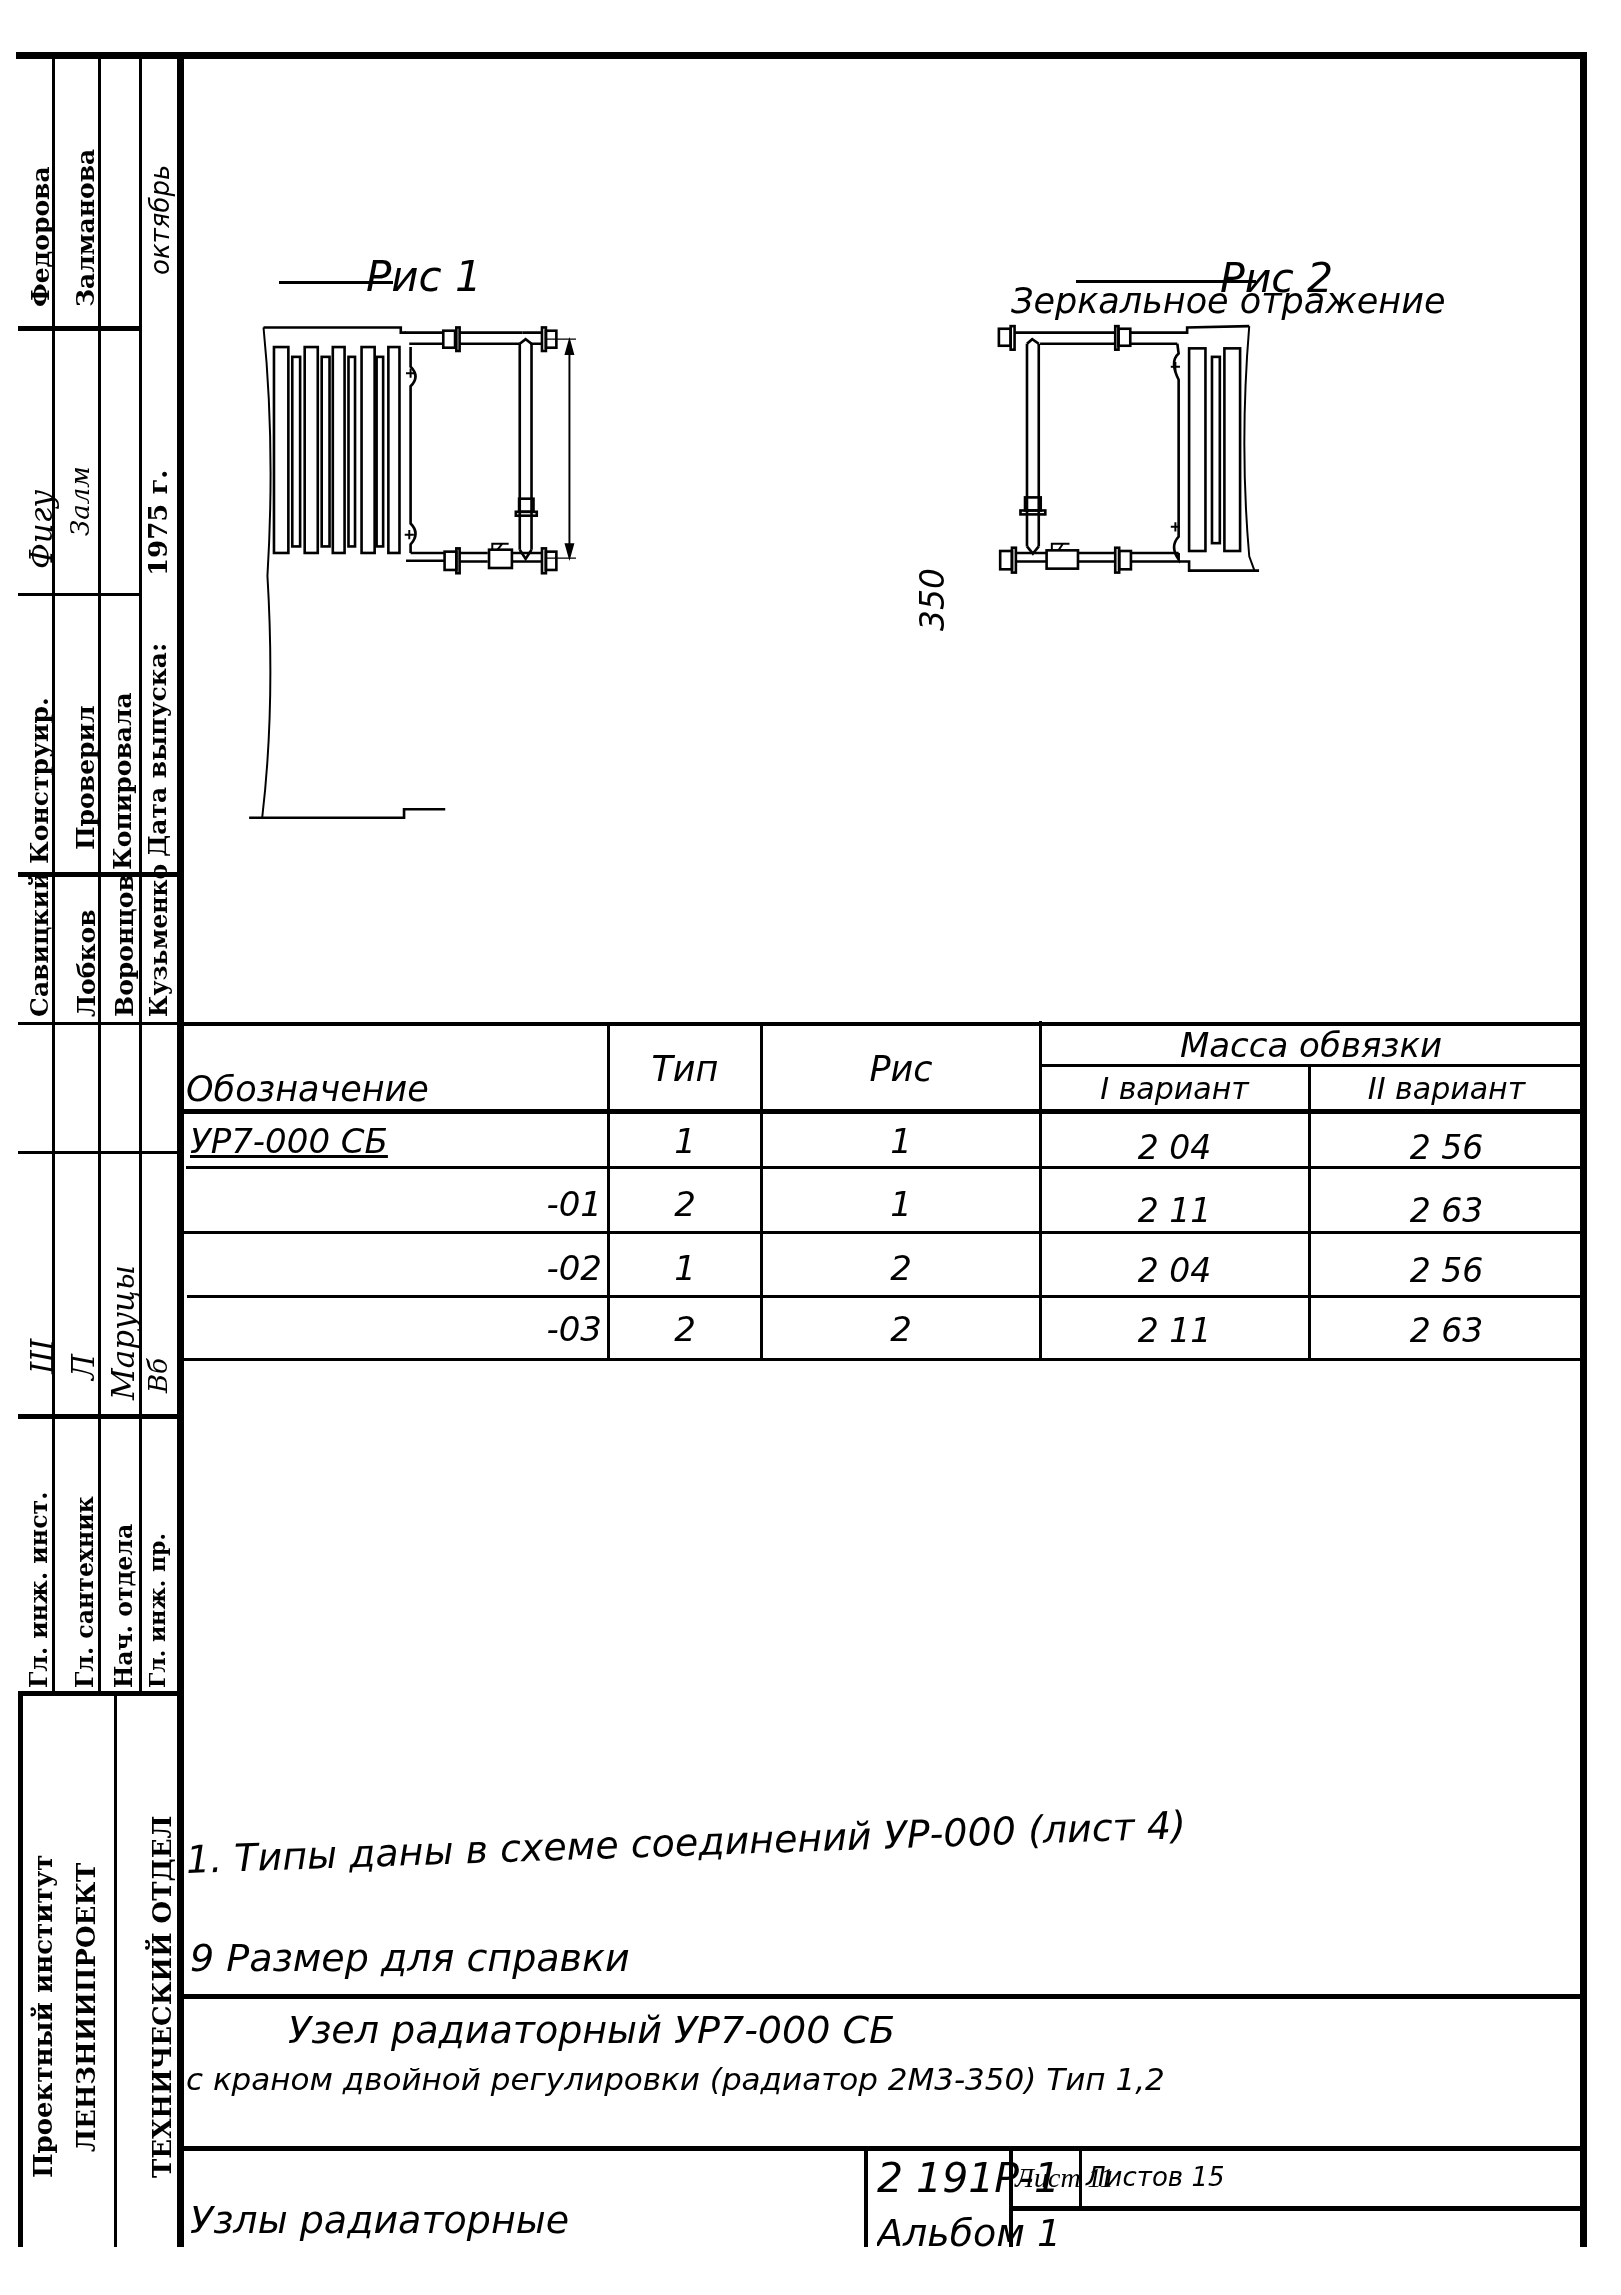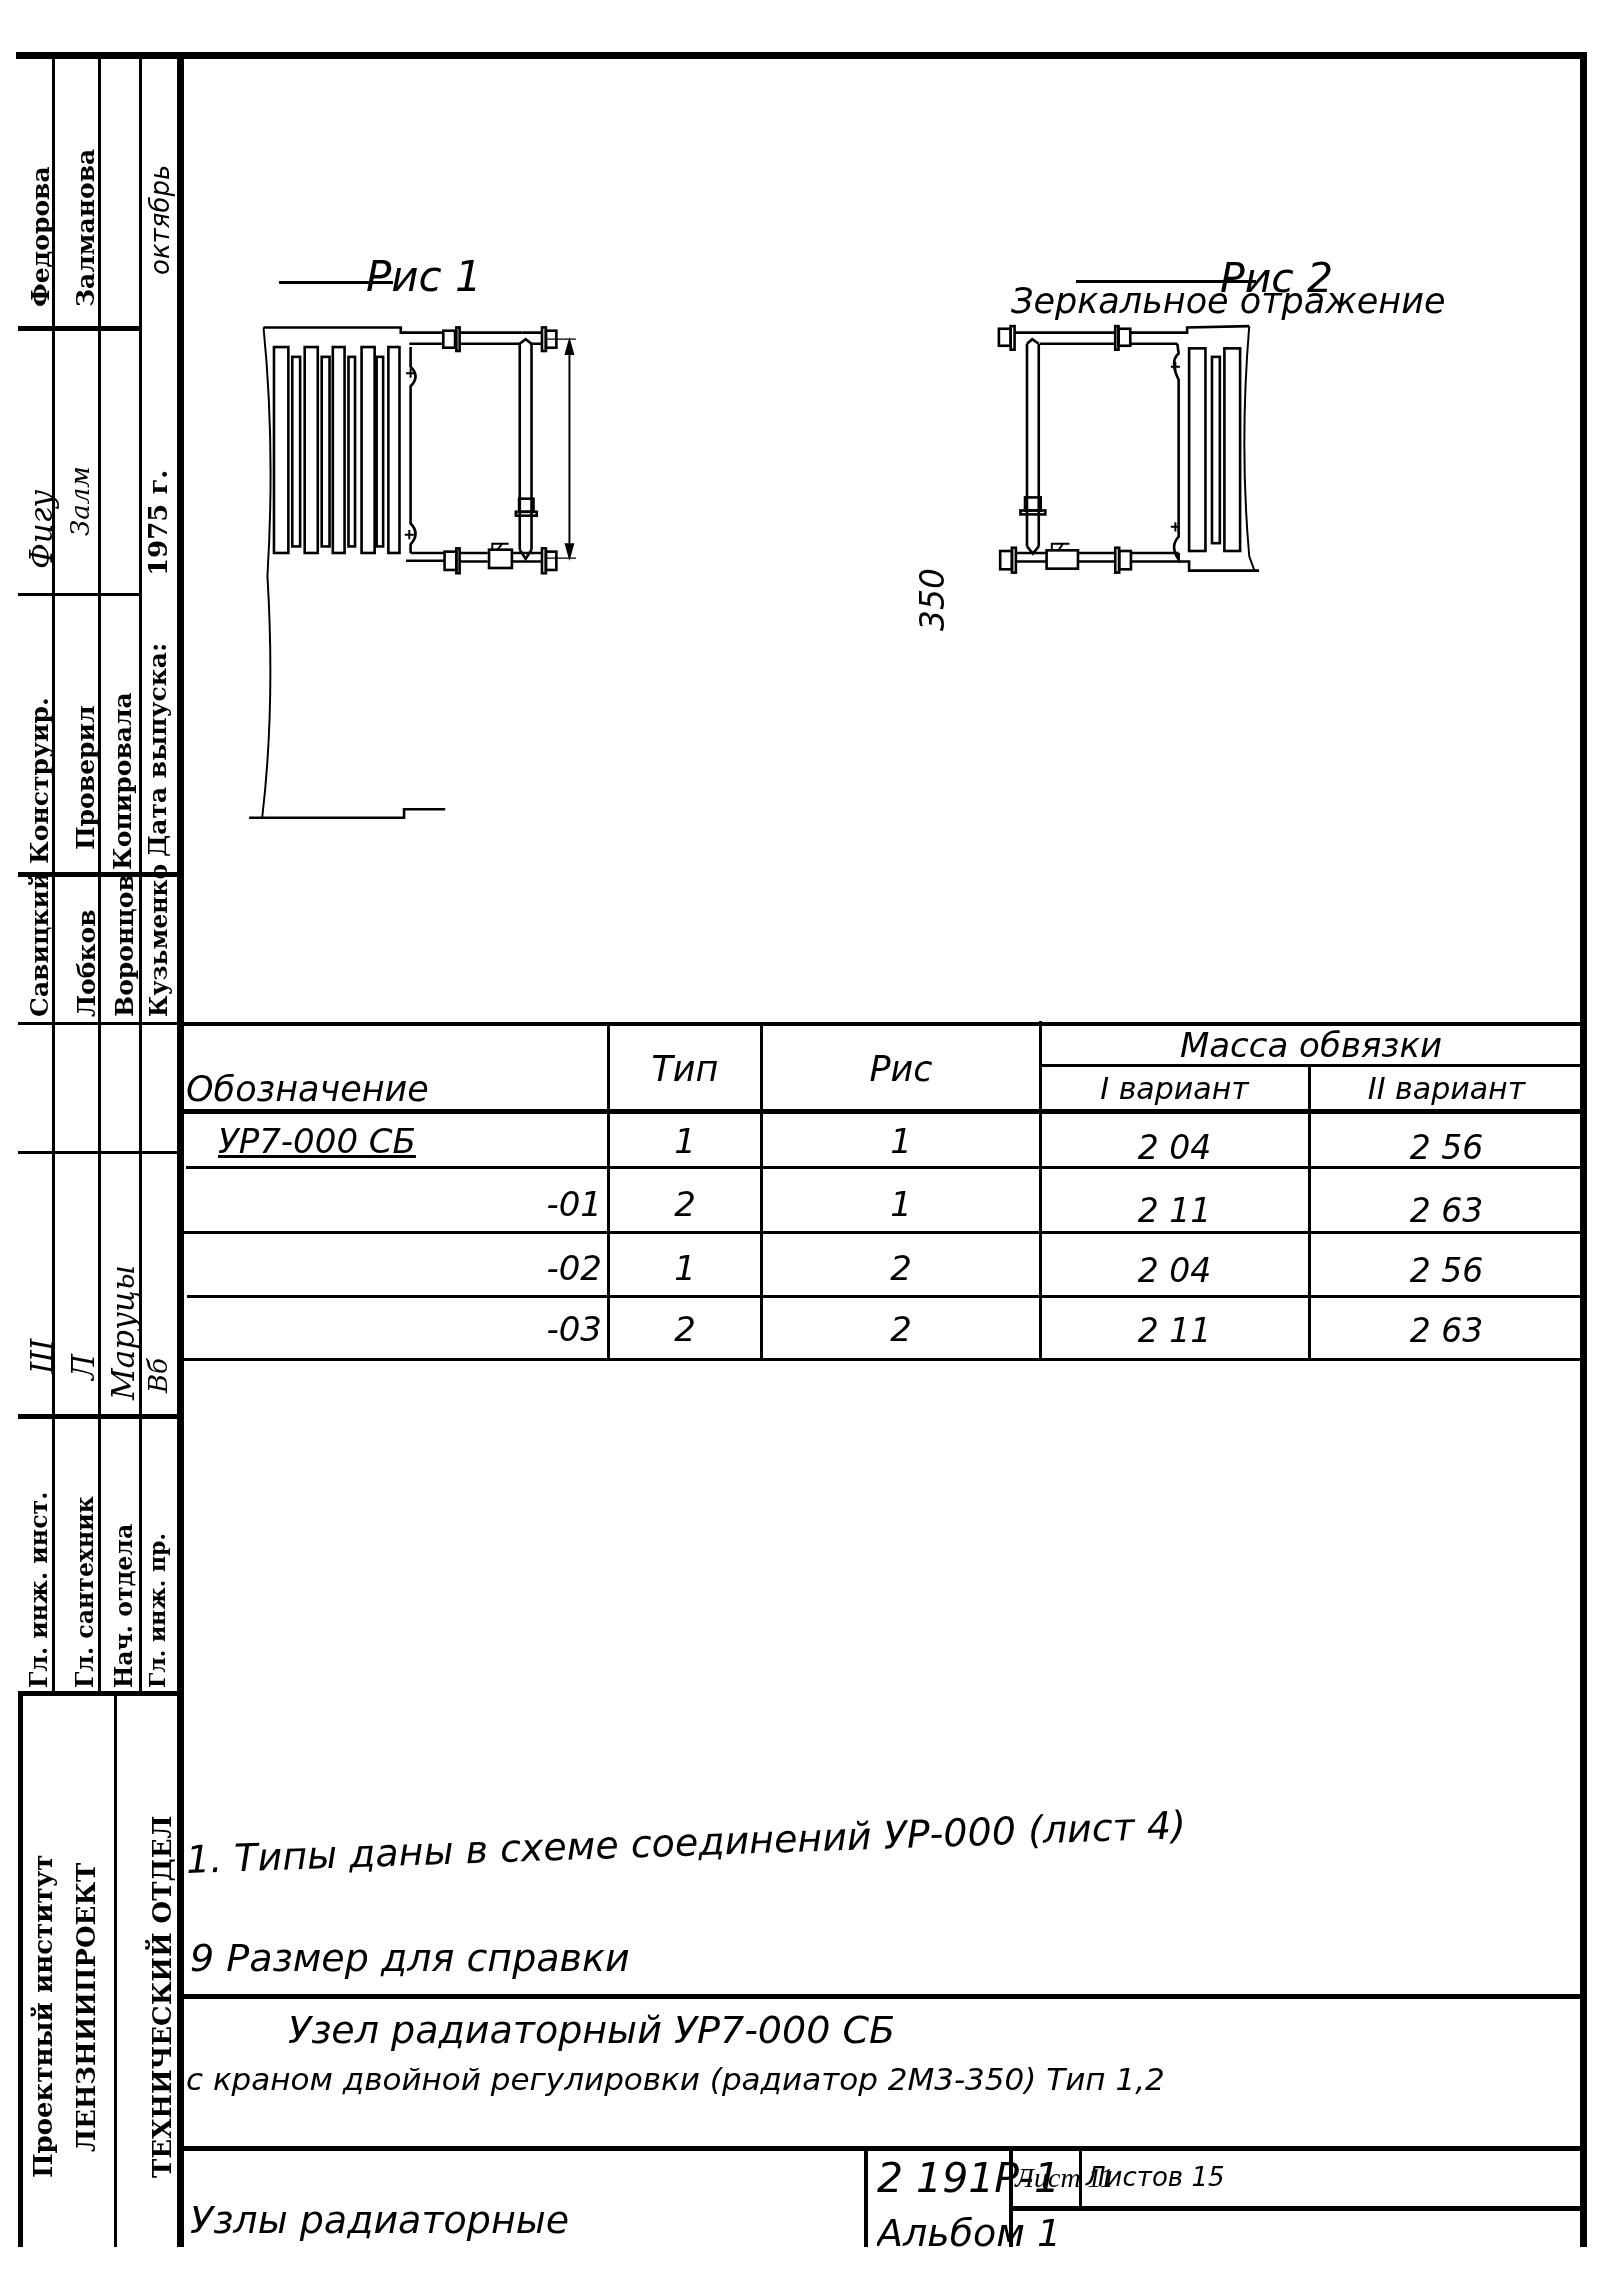--- a/index.html
+++ b/index.html
@@ -184,21 +184,21 @@
   <div class="frame-line" style="left:1308px; top:1065px; width:2.6px; height:294px;"></div>
 
   <div class="cell hand" style="left:186px; top:1027px; width:288px; height:84px; font-size:35px; justify-content:flex-start;margin-top:20px;">Обозначение</div>
   <div class="cell hand" style="left:610px; top:1027px; width:150px; height:84px; font-size:35px;">Тип</div>
   <div class="cell hand" style="left:763px; top:1027px; width:276px; height:84px; font-size:35px;">Рис</div>
   <div class="cell hand" style="left:1041px; top:1024px; width:540px; height:41px; font-size:34px;">Масса обвязки</div>
   <div class="cell hand" style="left:1041px; top:1067px; width:267px; height:43px; font-size:30px; ">I вариант</div>
   <div class="cell hand" style="left:1311px; top:1067px; width:271px; height:43px; font-size:30px;">II вариант</div>
 
   <div>
-    <div class="cell hand" style="left:190px; top:1115px; width:412px; height:52px; font-size:34px; justify-content:flex-start; text-decoration:underline;margin-left:28px;">УР7-000 СБ</div>
+    <div class="cell hand" style="left:190px; top:1115px; width:412px; height:52px; font-size:34px; justify-content:flex-start; text-decoration:underline;">УР7-000 СБ</div>
     <div class="cell hand" style="left:610px; top:1115px; width:150px; height:52px; font-size:34px;">1</div>
     <div class="cell hand" style="left:763px; top:1115px; width:276px; height:52px; font-size:34px;">1</div>
     <div class="cell hand" style="left:1041px; top:1121px; width:267px; height:52px; font-size:33px;">2 04</div>
     <div class="cell hand" style="left:1311px; top:1121px; width:271px; height:52px; font-size:33px;">2 56</div>
   </div>
   <div>
     <div class="cell hand" style="left:190px; top:1178px; width:412px; height:52px; font-size:34px; justify-content:flex-end;">-01</div>
     <div class="cell hand" style="left:610px; top:1178px; width:150px; height:52px; font-size:34px;">2</div>
     <div class="cell hand" style="left:763px; top:1178px; width:276px; height:52px; font-size:34px;">1</div>
     <div class="cell hand" style="left:1041px; top:1184px; width:267px; height:52px; font-size:33px;">2 11</div>

